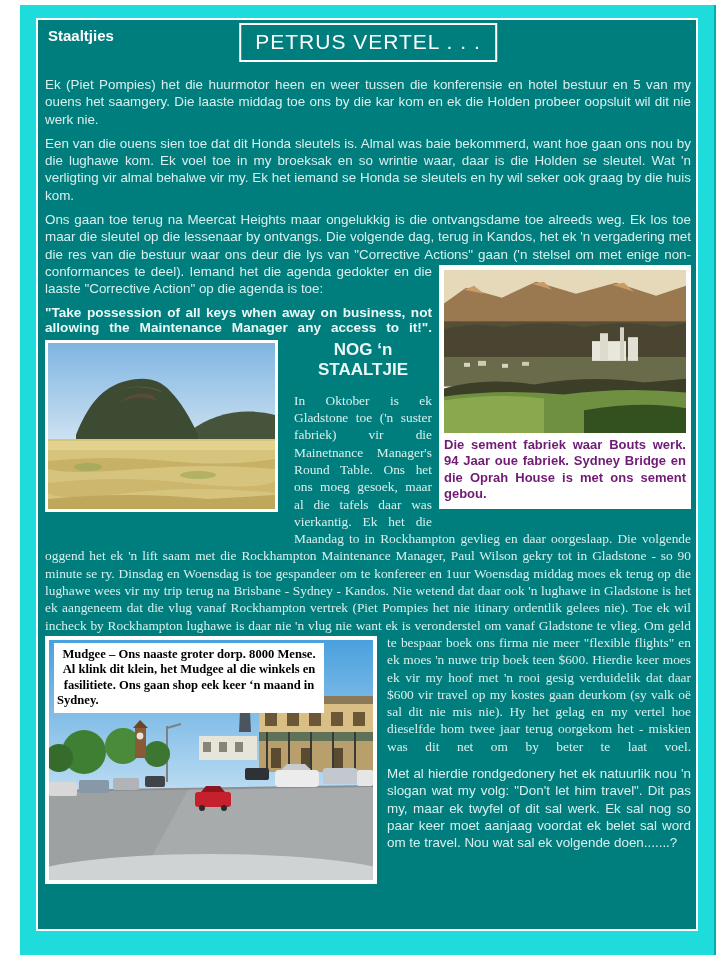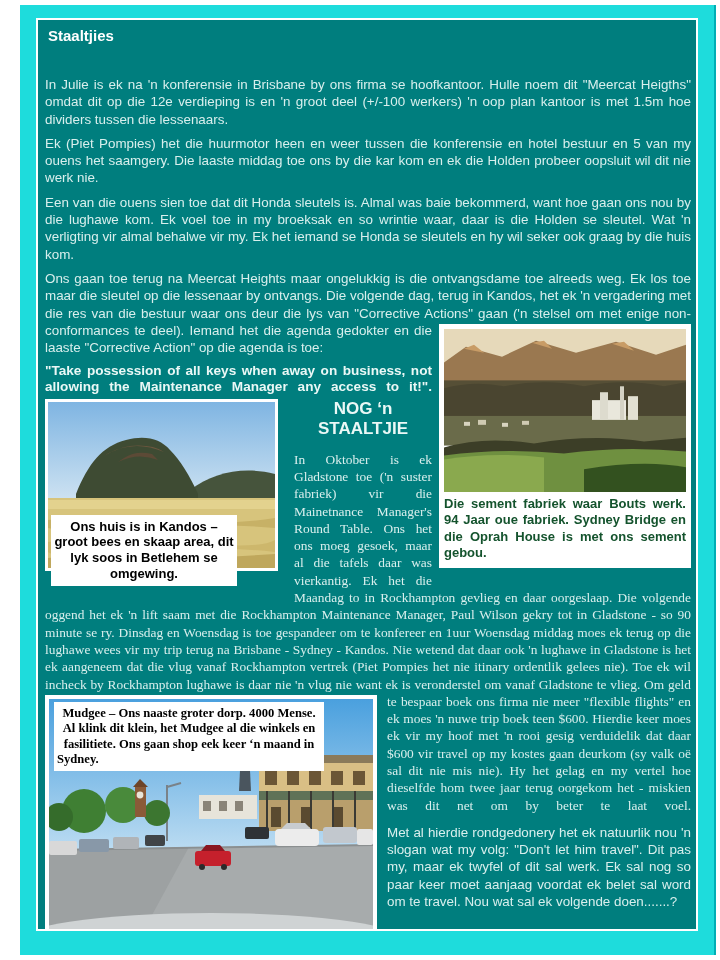--- a/index.html
+++ b/index.html
@@ -26,21 +26,21 @@
          text-align:justify;text-align-last:justify;margin:2px 0 4px 0;}
   .story2-heading{font-size:17px;font-weight:bold;color:#eaf8f6;text-align:center;
                   margin:4px 0 12px 0;}
   .stretch-last{text-align-last:justify;font-family:Liberation Serif, serif;}
 
   
   .fig{display:block;}
   .fig-cement{float:right;width:252px;margin:2px 0 6px 7px;background:#ffffff;
               padding:5px 5px 4px 5px;}
   .fig-cement svg{display:block;width:242px;height:163px;}
-  .cap-cement{font-size:13px;line-height:16.5px;font-weight:bold;color:#14532d;
+  .cap-cement{font-size:13px;line-height:16.5px;font-weight:bold;color:#701a75;
               text-align:justify;padding:4px 0 2px 0;background:#ffffff;}
 
   .fig-kandos{float:left;position:relative;width:237px;height:190px;margin:0 12px 2px 0;}
   .fig-kandos .photo{width:233px;height:172px;border:3px solid #ffffff;background:#9cc4e4;}
   .fig-kandos svg{display:block;width:227px;height:166px;}
   .cap-kandos{position:absolute;left:6px;top:116px;width:186px;background:#ffffff;
               color:#000000;font-weight:bold;font-size:13px;line-height:15.8px;
               text-align:center;padding:4px 2px;}
 
   .fig-mudgee{float:left;position:relative;width:332px;height:248px;margin:2px 10px 0 0;}
@@ -52,23 +52,25 @@
 </style>
 </head>
 <body>
 
 <div class="page">
   <div class="frame">
     <div class="panel">
 
       <div class="masthead">
         <span class="page-title">Staaltjies</span>
+        <div class="banner-box">
+          <span class="banner-text">PETRUS VERTEL . . .</span>
+        </div>
       </div>
 
-      <div class="para">In Julie is ek na 'n konferensie in Brisbane by ons firma se hoofkantoor. Hulle noem dit "Meercat Heigths" omdat dit op die 12e verdieping is en 'n groot deel (+/-100 werkers) 'n oop plan kantoor is met 1.5m hoe dividers tussen die lessenaars.</div>
       <div class="para">Ek (Piet Pompies) het die huurmotor heen en weer tussen die konferensie en hotel bestuur en 5 van my ouens het saamgery. Die laaste middag toe ons by die kar kom en ek die Holden probeer oopsluit wil dit nie werk nie.</div>
       <div class="para">Een van die ouens sien toe dat dit Honda sleutels is. Almal was baie bekommerd, want hoe gaan ons nou by die lughawe kom. Ek voel toe in my broeksak en so wrintie waar, daar is die Holden se sleutel. Wat 'n verligting vir almal behalwe vir my. Ek het iemand se Honda se sleutels en hy wil seker ook graag by die huis kom.</div>
 
       <div class="para">
         <span>Ons gaan toe terug na Meercat Heights maar ongelukkig is die ontvangsdame toe alreeds weg. Ek los toe maar die sleutel op die lessenaar by ontvangs. Die volgende dag, terug in Kandos, het ek 'n vergadering met die res van die bestuur waar ons deur die lys van "Corrective Actions" gaan ('n stelsel om </span><span class="fig fig-cement">
             <svg viewBox="0 0 242 165" preserveAspectRatio="none" xmlns="http://www.w3.org/2000/svg">
             <rect x="0" y="0" width="242" height="34" fill="#e6d9ba"></rect>
             <path d="M0,34 L22,18 L58,28 L92,12 L132,24 L172,13 L212,26 L242,16 L242,66 L0,66 Z" fill="#9a7850"></path>
             <path d="M20,20 L30,16 L40,24 Z M88,14 L100,12 L108,20 Z M168,15 L180,13 L190,22 Z" fill="#c89c66"></path>
             <rect x="0" y="52" width="242" height="44" fill="#564f36"></rect>
@@ -109,21 +111,20 @@
           <path d="M70,60 Q90,50 110,58 L104,52 Q88,48 76,56 Z" fill="#5c4a36"></path>
           <rect x="0" y="96" width="227" height="70" fill="#d7c47c"></rect>
           <rect x="0" y="98" width="227" height="9" fill="#e3d28e"></rect>
           <path d="M0,118 Q60,112 120,118 T227,116 L227,126 Q160,120 90,126 T0,126 Z" fill="#c7b166"></path>
           <path d="M0,140 Q70,132 140,140 T227,138 L227,150 Q150,142 80,150 T0,150 Z" fill="#cdb76c"></path>
           <ellipse cx="40" cy="124" rx="14" ry="4" fill="#a6ab5e"></ellipse>
           <ellipse cx="150" cy="132" rx="18" ry="4" fill="#b2b264"></ellipse>
           <path d="M0,156 Q80,148 160,156 L227,152 L227,166 L0,166 Z" fill="#bfa75c"></path>
         </svg>
           </span>
-        <span class="cap-kandos" style="display:block;">Ons huis is in Kandos – groot bees en skaap area, dit lyk soos in Betlehem se omgewing.</span>
       </span>
 
       <div class="story2-heading">NOG ‘n STAALTJIE</div>
 
       <div class="para stretch-last">
         <span>In Oktober is ek Gladstone toe ('n suster fabriek) vir die Mainetnance Manager's Round Table. Ons het ons moeg gesoek, maar al die tafels daar was vierkantig. Ek het die Maandag to in Rockhampton gevlieg en daar oorgeslaap. Die volgende oggend het ek 'n lift saam met die Rockhampton Maintenance Manager, Paul Wilson gekry tot in Gladstone - so 90 minute se ry. Dinsdag en Woensdag is toe gespandeer om te konfereer en 1uur Woensdag middag moes ek terug op die lughawe wees vir my trip terug na Brisbane - Sydney - Kandos. Nie wetend dat daar ook 'n lughawe in Gladstone is het ek aangeneem dat die vlug vanaf Rockhampton vertrek (Piet Pompies het nie itinary ordentlik gelees nie). Toe ek wil incheck by Rockhampton lughawe is daar nie 'n vlug nie want ek is veronderstel om vanaf Gladstone te vlieg. Om </span><span class="fig fig-mudgee">
             <span class="photo" style="display:block;">
               <svg viewBox="0 0 324 240" preserveAspectRatio="none" xmlns="http://www.w3.org/2000/svg">
             <defs>
               <linearGradient id="gSkyM" x1="0" y1="0" x2="0" y2="1">
@@ -176,21 +177,21 @@
             <path d="M232,130 L262,130 L256,124 L238,124 Z" fill="#c8ccd0"></path>
             <rect x="274" y="128" width="34" height="16" rx="3" fill="#c2c8ce"></rect>
             <rect x="308" y="130" width="16" height="16" rx="2" fill="#e6e6e6"></rect>
             <rect x="146" y="152" width="36" height="15" rx="3" fill="#c5202c"></rect>
             <path d="M152,152 L176,152 L171,146 L157,146 Z" fill="#8a1620"></path>
             <circle cx="153" cy="168" r="3" fill="#2a2a2a"></circle>
                 <circle cx="175" cy="168" r="3" fill="#2a2a2a"></circle>
             <ellipse cx="162" cy="244" rx="200" ry="30" fill="#cfd3d4"></ellipse>
           </svg>
             </span>
-          <span class="cap-mudgee" style="display:block;">Mudgee – Ons naaste groter dorp. 4000 Mense. Al klink dit klein, het Mudgee al die winkels en fasilitiete. Ons gaan shop eek keer ‘n maand in Sydney.</span>
+          <span class="cap-mudgee" style="display:block;">Mudgee – Ons naaste groter dorp. 8000 Mense. Al klink dit klein, het Mudgee al die winkels en fasilitiete. Ons gaan shop eek keer ‘n maand in Sydney.</span>
         </span><span>geld te bespaar boek ons firma nie meer "flexible flights" en ek moes 'n nuwe trip boek teen $600. Hierdie keer moes ek vir my hoof met 'n rooi gesig verduidelik dat daar $600 vir travel op my kostes gaan deurkom (sy valk oë sal dit nie mis nie). Hy het gelag en my vertel hoe dieselfde hom twee jaar terug oorgekom het - miskien was dit net om by beter te laat voel.</span>
       </div>
 
       <div class="para" style="margin-top:10px;">Met al hierdie rondgedonery het ek natuurlik nou 'n slogan wat my volg: "Don't let him travel". Dit pas my, maar ek twyfel of dit sal werk. Ek sal nog so paar keer moet aanjaag voordat ek belet sal word om te travel. Nou wat sal ek volgende doen.......?</div>
 
     </div>
   </div>
 </div>
 
 </body></html>

